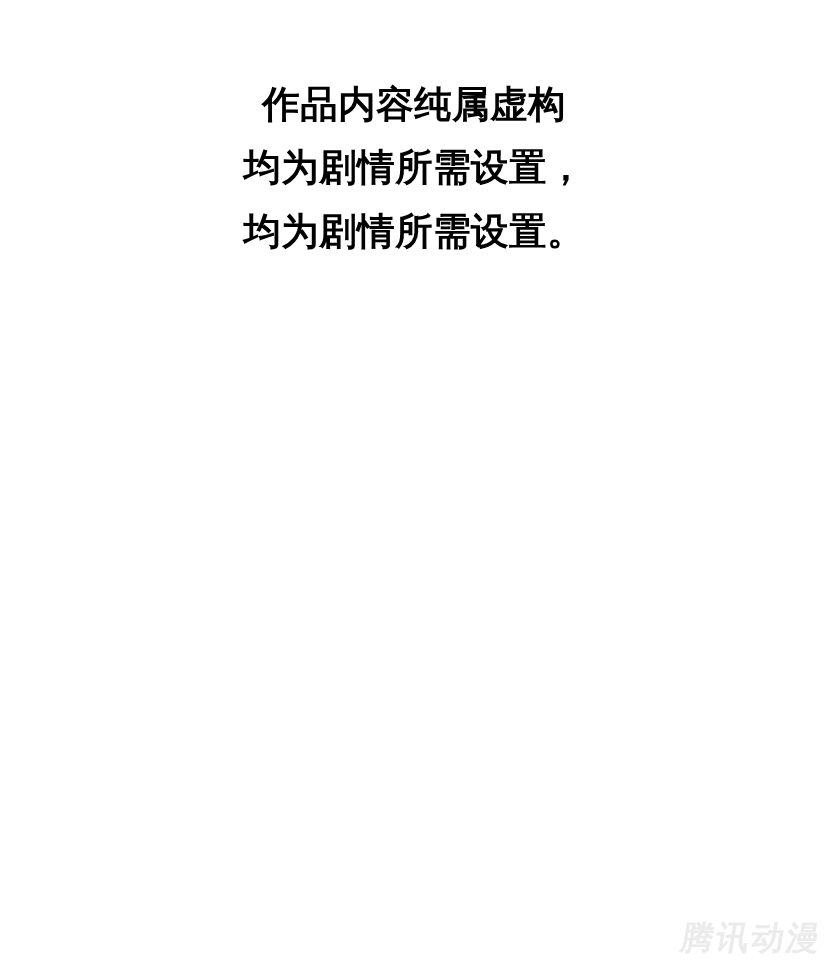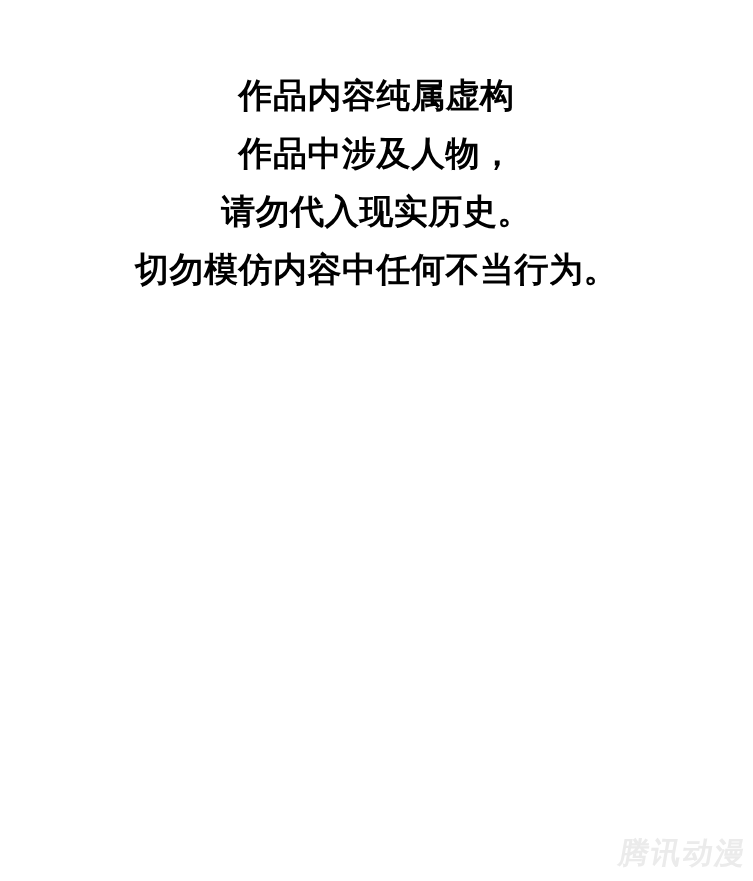--- a/index.html
+++ b/index.html
@@ -44,20 +44,19 @@
     user-select: none;
   }
 </style>
 </head>
 <body>
 
 <div class="page">
 
   <div class="disclaimer">
     <span class="disclaimer-line">作品内容纯属虚构</span>
-    <span class="disclaimer-line">作品中涉及人物，</span>
-    <span class="disclaimer-line">请勿代入现实历史。</span>
-    <span class="disclaimer-line">切勿模仿内容中任何不当行为。</span>
+    <span class="disclaimer-line">均为剧情所需设置，</span>
+    <span class="disclaimer-line">均为剧情所需设置。</span>
   </div>
 
   <div class="watermark">腾讯动漫</div>
 
 </div>
 
 </body></html>

